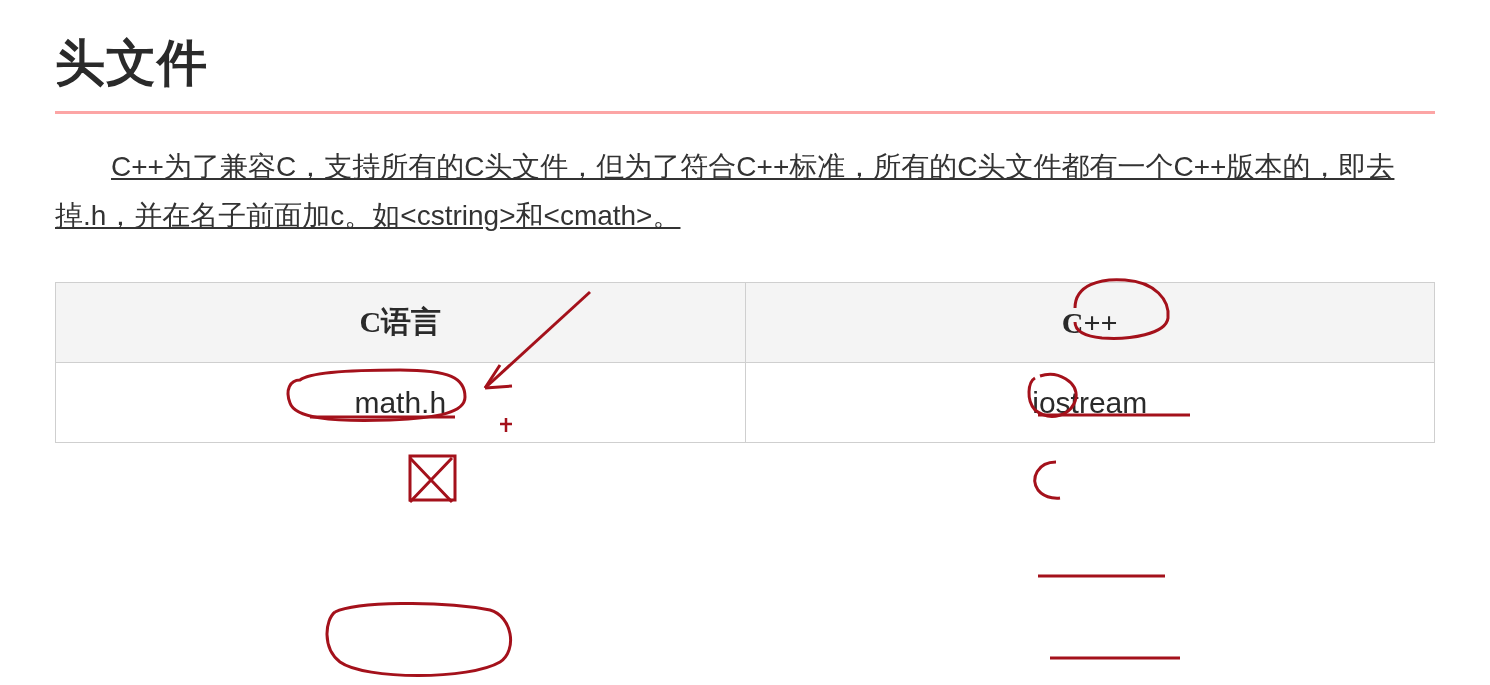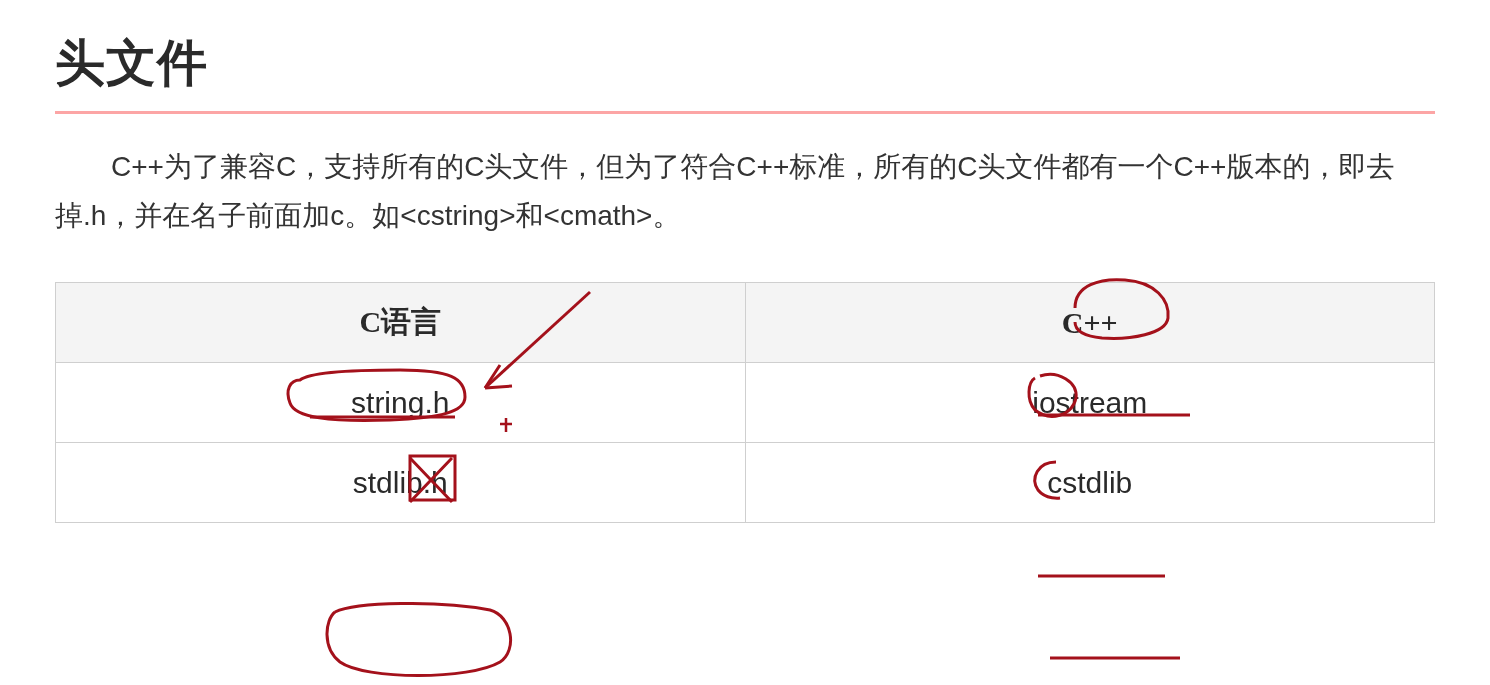--- a/index.html
+++ b/index.html
@@ -19,20 +19,21 @@
       letter-spacing: 1px;
       padding-bottom: 14px;
       border-bottom: 3px solid #fca5a5;
     }
     .intro {
       margin-top: 28px;
       text-indent: 2em;
       font-size: 28px;
       line-height: 1.75;
       color: #333;
+      text-decoration: underline;
     }
     .tbl {
       width: 100%;
       border-collapse: collapse;
       margin-top: 42px;
       font-size: 30px;
       table-layout: fixed;
     }
     .tbl th, .tbl td {
       border: 1px solid #cfcfcf;
@@ -72,26 +73,22 @@
         <col class="col-cpp">
       </colgroup>
     <thead>
       <tr>
         <th>C语言</th>
         <th>C++</th>
       </tr>
     </thead>
     <tbody>
       <tr>
-        <td>string.h</td>
+        <td>math.h</td>
         <td>iostream</td>
-      </tr>
-      <tr>
-        <td>stdlib.h</td>
-        <td>cstdlib</td>
       </tr>
     </tbody>
   </table>
 </div>
 
 <svg class="svg-annot" viewBox="0 0 1490 685">
 
   <path d="M1075 308 C1075 285 1100 278 1125 280 C1155 282 1170 300 1168 318 C1166 334 1130 340 1102 338 C1082 336 1075 330 1075 322" stroke-width="3"></path>
 
   <path d="M300 380 C290 380 285 390 290 403 C295 418 330 422 390 420 C440 418 465 412 465 397 C465 378 450 370 400 370 C350 370 310 372 300 380 Z" stroke-width="3"></path>

